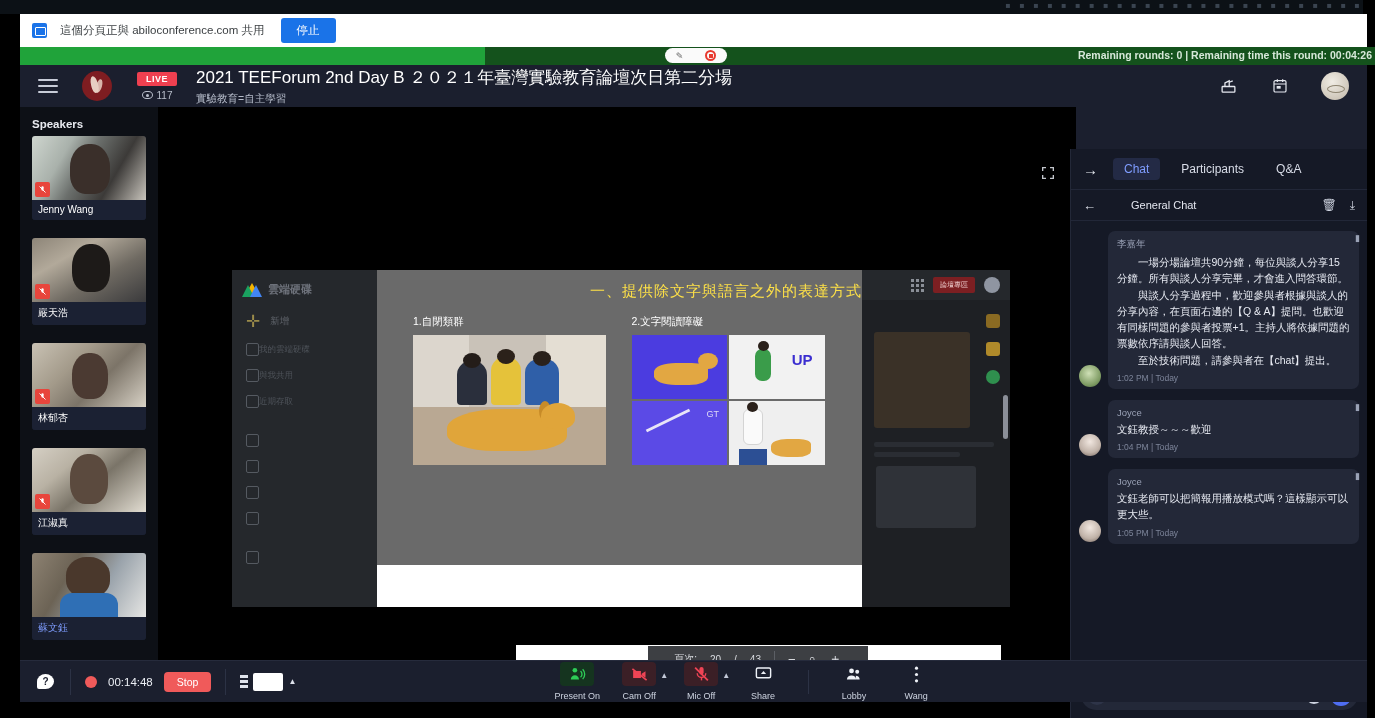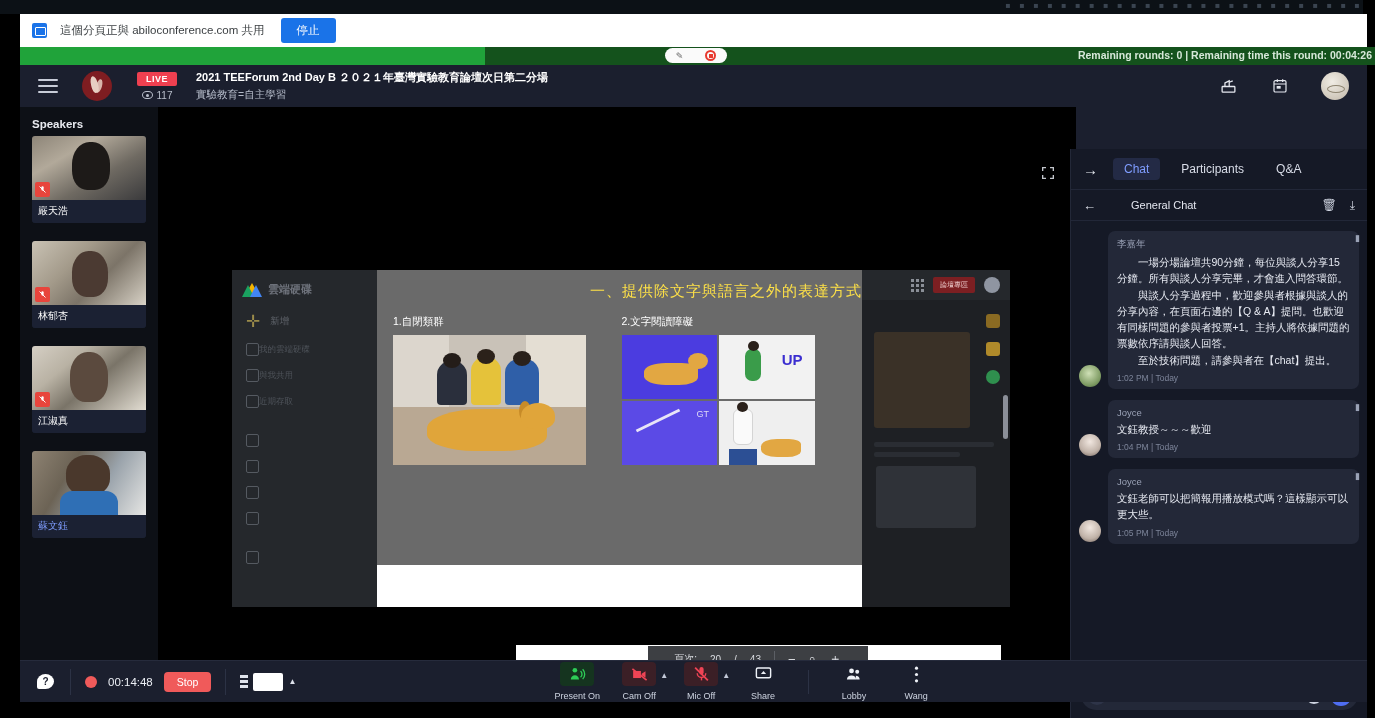--- a/index.html
+++ b/index.html
@@ -60,21 +60,21 @@
     flex:none; width:50px; }
   .live-badge { background:#ef4050; color:#fff; font-size:9px; font-weight:bold;
     padding:2px 9px; border-radius:2px; letter-spacing:.5px; }
   .views { display:flex; align-items:center; gap:4px; margin-top:4px; color:#b9bfcc;
     font-size:10px; }
   .eye { width:11px; height:8px; border:1.2px solid #b9bfcc; border-radius:50% 50% 50% 50%/60% 60% 60% 60%;
     position:relative; }
   .eye:after { content:""; position:absolute; left:3.4px; top:1.6px; width:3px; height:3px;
     border-radius:50%; background:#b9bfcc; }
   .title-col { margin-left:14px; display:flex; flex-direction:column; justify-content:center; }
-  .ev-title { color:#fff; font-size:11px; font-weight:bold; white-space:nowrap; }
+  .ev-title { color:#fff; font-size:17px; font-weight:normal; white-space:nowrap; }
   .ev-sub { color:#b5bbc9; font-size:10.5px; margin-top:3px; }
   .hdr-spacer { flex:1; }
   .hdr-btn { width:30px; height:30px; display:flex; align-items:center; justify-content:center;
     color:#e5e8ef; cursor:pointer; margin-left:22px; }
   .avatar-hdr { width:28px; height:28px; border-radius:50%; margin-left:26px; margin-right:4px;
     background:radial-gradient(circle at 40% 35%,#f0ece4,#cfc7ba 70%,#b8ae9e);
     position:relative; overflow:hidden; flex:none; }
   .avatar-hdr:after { content:""; position:absolute; left:6px; top:13px; width:16px; height:6px;
     border:1.5px solid #8d8470; border-radius:50%; }
 
@@ -133,21 +133,21 @@
   .drv-new { margin:16px 0 0 14px; display:flex; align-items:center; gap:10px; }
   .drv-plus { color:#9a8b4a; font-size:17px; line-height:1; }
   .drv-newtxt { font-size:9.5px; color:#5d6168; }
   .drv-item { display:flex; align-items:center; margin:13px 0 0 14px; }
   .drv-sq { width:13px; height:13px; border:1px solid #555a61; border-radius:2px; flex:none; }
   .drv-itxt { font-size:8.5px; color:#4e535a; white-space:nowrap; }
 
   
   .slide { position:absolute; left:145px; top:0; width:485px; height:337px; background:#6a6a6a; }
   .slide-h { color:#fde047; font-size:15px; text-align:right; padding-top:12px; letter-spacing:1px; }
-  .slide-cols { display:flex; gap:6px; padding:14px 18px 0 16px; }
+  .slide-cols { display:flex; gap:6px; padding:14px 18px 0 36px; }
   .slide-col { flex:1; }
   .slide-sub { color:#fff; font-size:10.5px; margin-bottom:6px; }
   .img-a { width:193px; height:130px; background:#c9c2b8; position:relative; overflow:hidden; }
   .img-a .floor{position:absolute;left:0;bottom:0;width:193px;height:58px;background:#b9a893;}
   .img-a .wallL{position:absolute;left:0;top:0;width:56px;height:76px;background:#dcd6cd;}
   .img-a .wallR{position:absolute;right:0;top:0;width:60px;height:76px;background:#e4ded3;}
   .img-a .kid1{position:absolute;left:44px;top:26px;width:30px;height:44px;background:#2a2f3c;border-radius:14px 14px 4px 4px;}
   .img-a .kid1h{position:absolute;left:50px;top:18px;width:18px;height:15px;background:#241d19;border-radius:50%;}
   .img-a .kid2{position:absolute;left:78px;top:22px;width:30px;height:48px;background:#e5c23a;border-radius:14px 14px 4px 4px;}
   .img-a .kid2h{position:absolute;left:84px;top:14px;width:18px;height:15px;background:#2b211a;border-radius:50%;}
@@ -333,20 +333,31 @@
         </svg>
       </div>
       <div class="avatar-hdr"></div>
     </div>
 
     <div class="body-area">
 
       <div class="rail">
         <div class="rail-title">Speakers</div>
 
+        <div class="sp-card">
+          <div class="sp-vid v1">
+            <div class="mutebadge">
+              <svg viewBox="0 0 24 24" fill="#fff">
+                  <path d="M12 3a3 3 0 00-3 3v6a3 3 0 006 0V6a3 3 0 00-3-3z"></path>
+                  <path d="M4 4l16 16" stroke="#fff" stroke-width="2.6"></path>
+                </svg>
+            </div>
+          </div>
+          <div class="sp-name">Jenny Wang</div>
+        </div>
 
         <div class="sp-card">
           <div class="sp-vid v2">
             <div class="mutebadge">
               <svg viewBox="0 0 24 24" fill="#fff">
                   <path d="M12 3a3 3 0 00-3 3v6a3 3 0 006 0V6a3 3 0 00-3-3z"></path>
                   <path d="M4 4l16 16" stroke="#fff" stroke-width="2.6"></path>
                 </svg>
             </div>
           </div>

